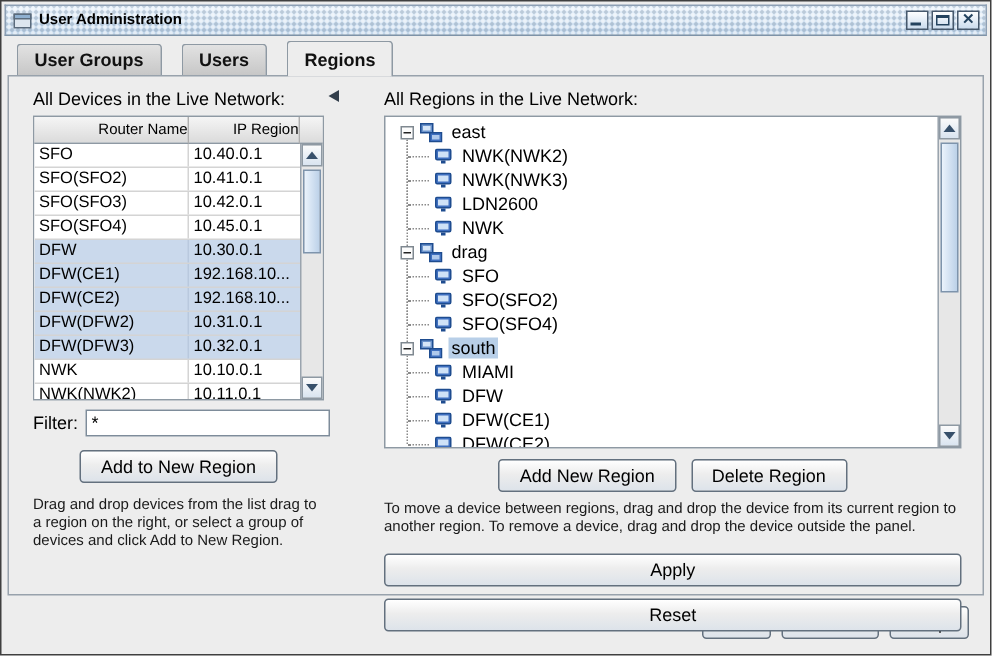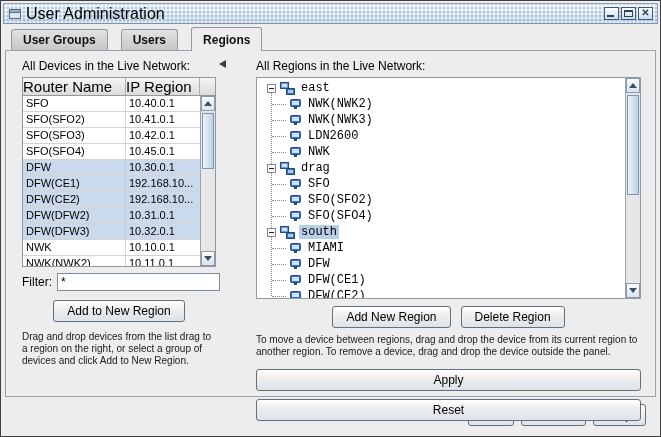--- a/index.html
+++ b/index.html
@@ -10,21 +10,21 @@
   
   .titlebar{height:21px;flex:none;display:flex;align-items:center;padding:0 4px;
     border:1px solid #8DA0B5;border-bottom:1px solid #7E93A8;
     background-image:
       radial-gradient(rgba(255,255,255,.55) 1px, transparent 1.3px),
       radial-gradient(rgba(90,115,140,.28) 1px, transparent 1.3px),
       linear-gradient(#E8F1FA,#C2D6EA);
     background-size:4px 4px,4px 4px,100% 100%;
     background-position:0 0,2px 2px,0 0;}
   .win-icon{display:flex;margin-right:4px;}
-  .title{font-size:16px;font-weight:normal;color:#000;flex:1;white-space:nowrap;}
+  .title{font-size:10px;font-weight:bold;color:#000;flex:1;white-space:nowrap;}
   .ctrls{display:flex;gap:2px;}
   .ctrl{width:15px;height:13px;position:relative;border:1px solid #46586C;background:linear-gradient(#FDFEFF,#CBDCEE);display:inline-block;}
   .ctrl-min::after{content:'';position:absolute;left:2px;bottom:2px;width:7px;height:2px;background:#24435F;}
   .ctrl-max::after{content:'';position:absolute;left:2px;top:2px;right:2px;bottom:2px;border:1px solid #24435F;border-top-width:2px;}
   .ctrl-close::after{content:'\2715';position:absolute;left:0;right:0;top:-1px;text-align:center;font-size:10px;font-weight:bold;color:#24435F;}
 
   
   .tabbar{height:26px;flex:none;display:flex;align-items:flex-end;padding-left:8px;overflow:visible;position:relative;z-index:3;}
   .tab{height:21px;padding:3px 11px 0 11px;font-size:12px;font-weight:bold;color:#111;
     border:1px solid #8E99A3;border-bottom:none;border-radius:3px 3px 0 0;margin-right:13px;
@@ -32,21 +32,21 @@
   .tab.active{height:24px;margin-bottom:-1px;padding-top:5px;background:#EDEDED;z-index:4;position:relative;}
 
   
   .content{height:347px;flex:none;display:flex;border:1px solid #98A2AC;margin:0 2px;background:#EDEDED;position:relative;z-index:1;}
 
   
   .left-panel{width:210px;flex:none;padding:8px 0 0 16px;}
   .panel-label{font-size:12px;color:#000;margin-bottom:4px;white-space:nowrap;}
   .table-box{width:194px;height:190px;border:1px solid #8E99A3;background:#fff;position:relative;}
   .thead{display:flex;height:18px;}
-  .th{background:linear-gradient(#F5F5F5,#DBDBDB);border-bottom:1px solid #8E99A3;border-right:1px solid #AFAFAF;font-size:15px;text-align:left;line-height:17px;color:#000;overflow:hidden;white-space:nowrap;}
+  .th{background:linear-gradient(#F5F5F5,#DBDBDB);border-bottom:1px solid #8E99A3;border-right:1px solid #AFAFAF;font-size:10px;text-align:right;line-height:17px;color:#000;overflow:hidden;white-space:nowrap;}
   .th.name{width:103px;}
   .th.ip{width:74px;}
   .th.corner{width:15px;border-right:none;}
   .tbody{position:absolute;top:18px;left:0;width:177px;height:170px;overflow:hidden;background:#fff;}
   .trow{display:flex;height:16px;border-bottom:1px solid #D4D4D4;background:#fff;}
   .trow.sel{background:#CAD9EC;}
   .trow.sel .tcell{border-right-color:#B9C9DE;}
   .tcell{font-size:11px;line-height:15px;padding-left:3px;overflow:hidden;white-space:nowrap;color:#000;}
   .tcell.name{width:103px;border-right:1px solid #D4D4D4;}
   .tcell.ip{width:74px;}
@@ -80,21 +80,21 @@
   .tree::before{content:'';position:absolute;left:12px;top:8px;height:144px;border-left:1px dotted #8A8A8A;}
   .tree-group{position:relative;}
   .tree-group::before{content:'';position:absolute;left:12px;top:13px;bottom:8px;border-left:1px dotted #8A8A8A;}
   .tree-row{display:flex;align-items:center;height:16px;font-size:12px;color:#000;}
   .tree-row.region{padding-left:8px;gap:4px;}
   .tree-row.child{padding-left:30px;gap:4px;position:relative;}
   .tree-row.child::before{content:'';position:absolute;left:13px;top:8px;width:14px;border-top:1px dotted #8A8A8A;}
   .handle{width:9px;height:9px;border:1px solid #7F8890;background:#FCFCFC;position:relative;flex:none;}
   .handle::after{content:'';position:absolute;left:1px;right:1px;top:3px;height:1px;background:#222;}
   .ticon{display:flex;flex:none;}
-  .tlabel{padding:0 2px;white-space:nowrap;font-family:Liberation Mono, monospace;}
+  .tlabel{padding:0 2px;white-space:nowrap;}
   .tlabel.sel{background:#B8CFE8;}
   .tree-box .vscroll{top:0;}
 
   .region-btns{display:flex;justify-content:center;gap:10px;margin-top:7px;}
   .apply-row{display:flex;gap:8px;margin-top:11px;flex-direction:column;}
 
   
   .footer{height:37px;flex:none;display:flex;justify-content:flex-end;align-items:flex-start;gap:7px;padding:7px 12px 0 0;}
   .footer .btn{min-width:46px;}
 </style>

